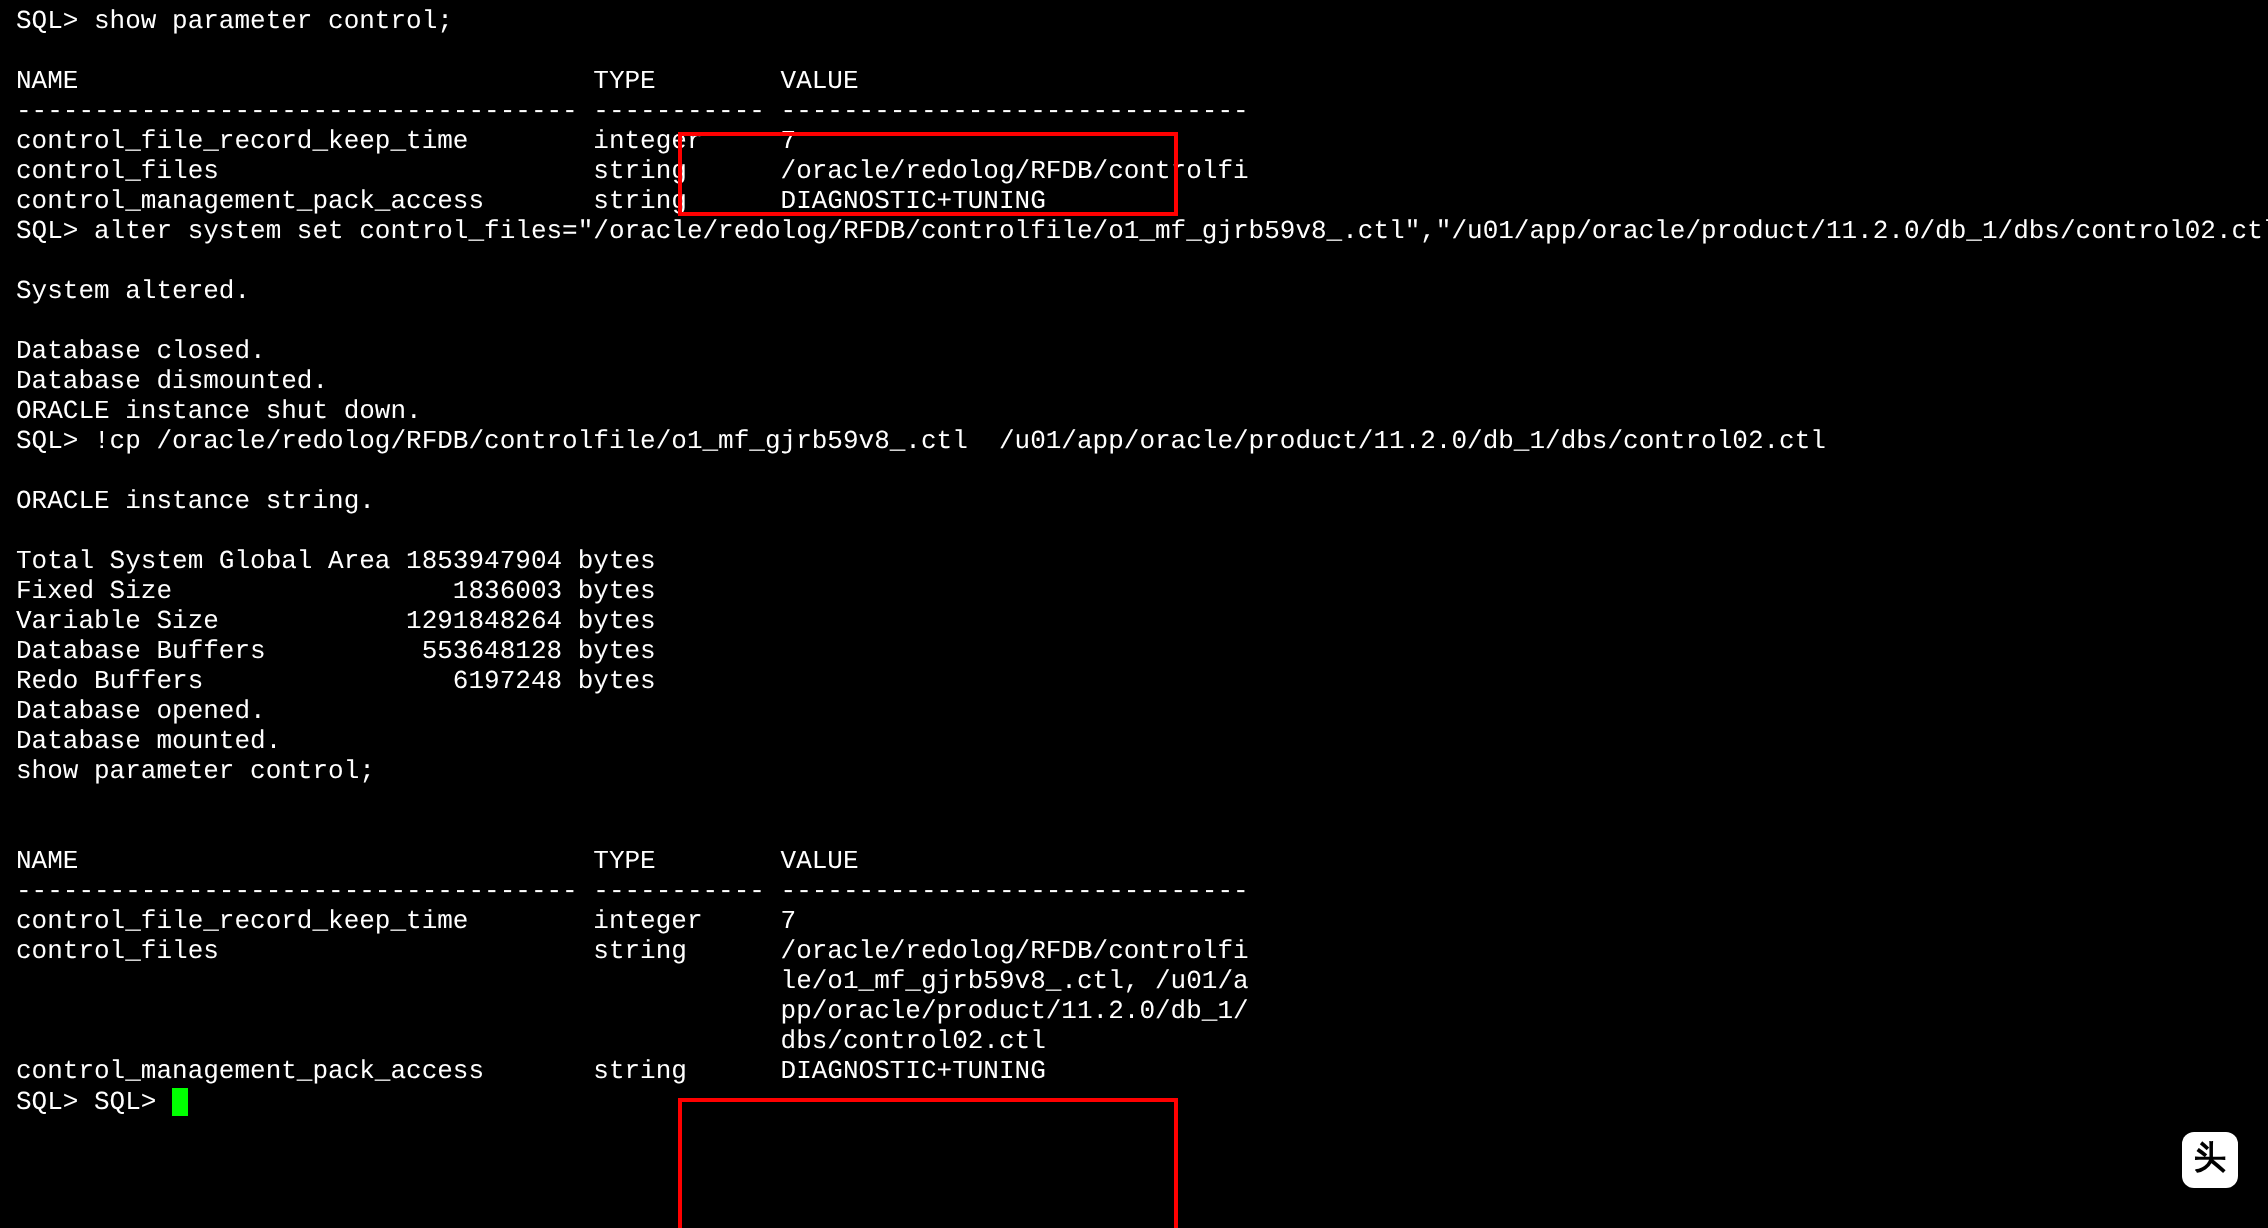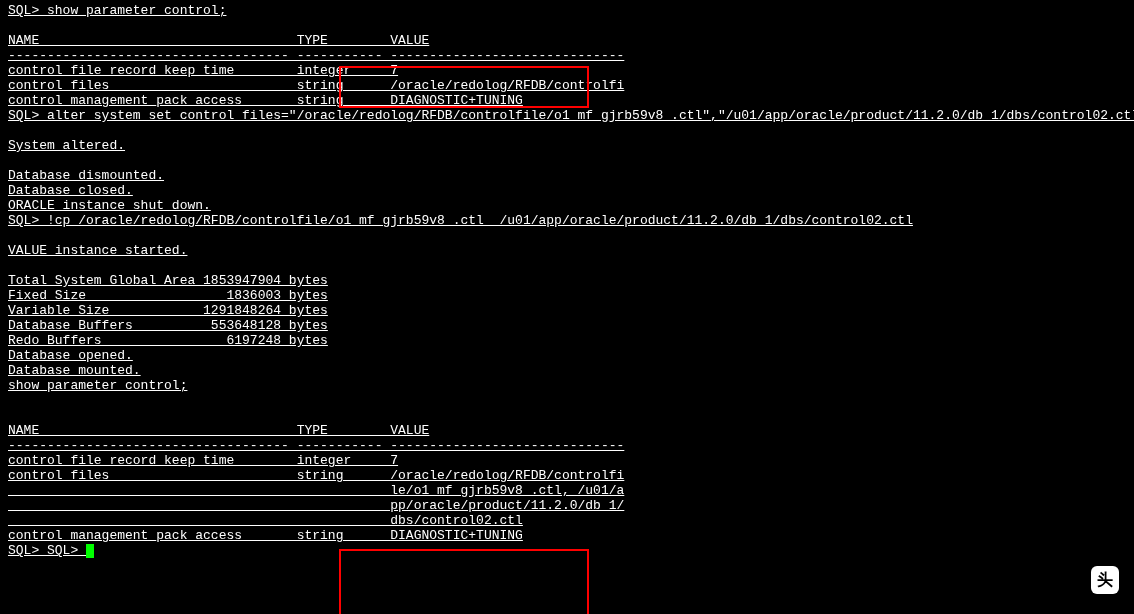--- a/index.html
+++ b/index.html
@@ -15,21 +15,20 @@
       line-height: 1.15;
       padding: 4px 8px;
       width: 1134px;
       height: 614px;
       overflow: hidden;
       position: relative;
     }
     .line {
       white-space: pre;
       min-height: 15px;
-      text-decoration: underline;
     }
     .highlight-box {
       position: absolute;
       border: 2px solid #ff0000;
       pointer-events: none;
     }
     .highlight-1 {
       top: 66px;
       left: 339px;
       width: 250px;
@@ -80,26 +79,26 @@
   <div class="line"></div>
   <div class="line">NAME                                 TYPE        VALUE</div>
   <div class="line">------------------------------------ ----------- ------------------------------</div>
   <div class="line">control_file_record_keep_time        integer     7</div>
   <div class="line">control_files                        string      /oracle/redolog/RFDB/controlfi</div>
   <div class="line">control_management_pack_access       string      DIAGNOSTIC+TUNING</div>
   <div class="line">SQL&gt; alter system set control_files="/oracle/redolog/RFDB/controlfile/o1_mf_gjrb59v8_.ctl","/u01/app/oracle/product/11.2.0/db_1/dbs/control02.ctl" scope=spfile;</div>
   <div class="line"></div>
   <div class="line">System altered.</div>
   <div class="line"></div>
+  <div class="line">Database closed.</div>
   <div class="line">Database dismounted.</div>
-  <div class="line">Database closed.</div>
   <div class="line">ORACLE instance shut down.</div>
   <div class="line">SQL&gt; !cp /oracle/redolog/RFDB/controlfile/o1_mf_gjrb59v8_.ctl  /u01/app/oracle/product/11.2.0/db_1/dbs/control02.ctl</div>
   <div class="line"></div>
-  <div class="line">VALUE instance started.</div>
+  <div class="line">ORACLE instance string.</div>
   <div class="line"></div>
   <div class="line">Total System Global Area 1853947904 bytes</div>
   <div class="line">Fixed Size                  1836003 bytes</div>
   <div class="line">Variable Size            1291848264 bytes</div>
   <div class="line">Database Buffers          553648128 bytes</div>
   <div class="line">Redo Buffers                6197248 bytes</div>
   <div class="line">Database opened.</div>
   <div class="line">Database mounted.</div>
   <div class="line">show parameter control;</div>
   <div class="line"></div>

